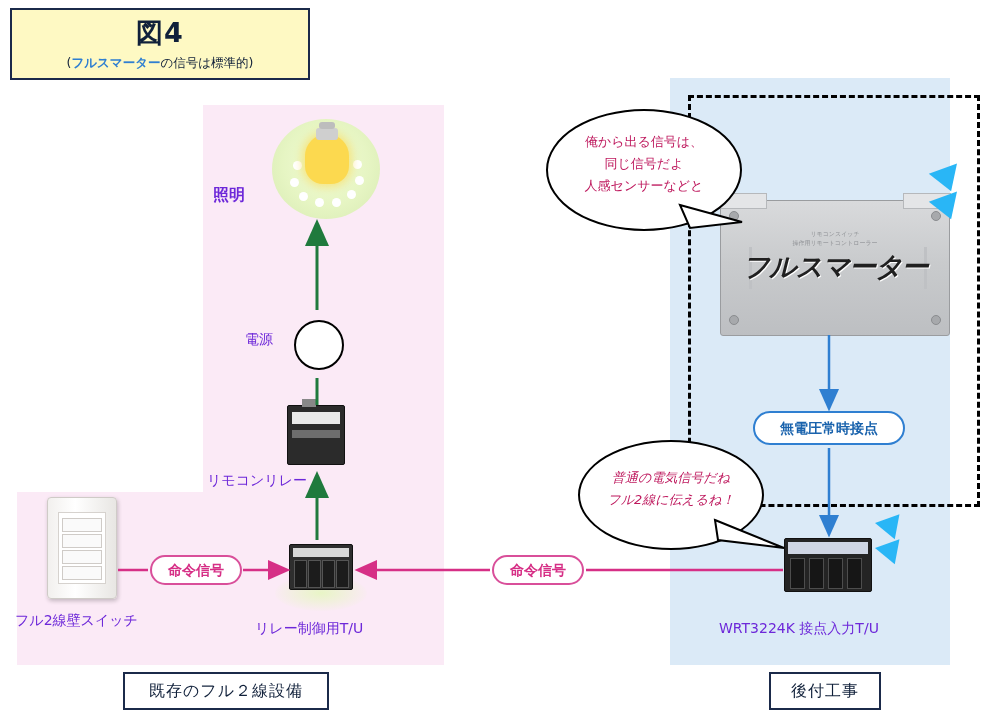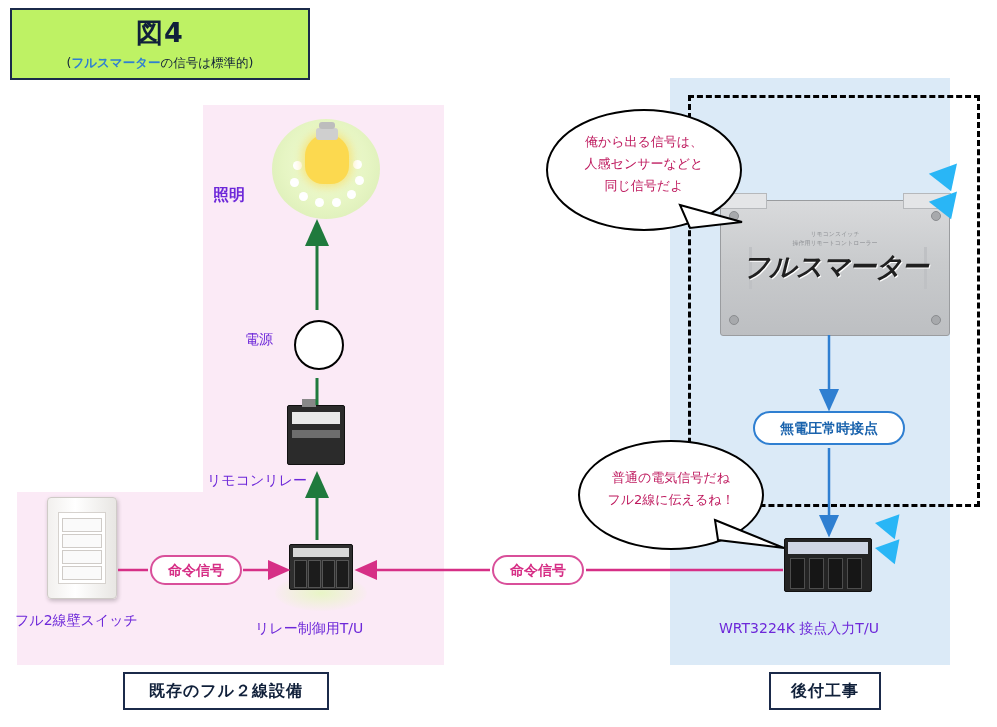--- a/index.html
+++ b/index.html
@@ -19,21 +19,21 @@
   }
 
   
   .title-box {
     position: absolute;
     left: 10px;
     top: 8px;
     width: 300px;
     height: 72px;
     border: 2px solid #1b2a4a;
-    background: #bef264;
+    background: #fef9c3;
     box-sizing: border-box;
     text-align: center;
   }
   .title-main {
     font-size: 27px;
     font-weight: bold;
     color: #10203a;
     margin-top: 5px;
     letter-spacing: 1px;
   }
@@ -83,21 +83,21 @@
   }
 
   
   .bottom-label {
     position: absolute;
     border: 2px solid #1b2a4a;
     background: #fff;
     box-sizing: border-box;
     text-align: center;
     font-size: 16px;
-    font-weight: bold;
+    font-weight: normal;
     color: #10203a;
     padding-top: 7px;
     letter-spacing: 1px;
   }
   #label-existing {
     left: 123px;
     top: 672px;
     width: 206px;
     height: 38px;
   }
@@ -416,20 +416,21 @@
     width: 196px;
     height: 122px;
     padding-top: 20px;
   }
   #bubble-bottom {
     left: 578px;
     top: 440px;
     width: 186px;
     height: 110px;
     padding-top: 25px;
+    font-style: italic;
   }
 
   
   svg.overlay {
     position: absolute;
     left: 0;
     top: 0;
     width: 997px;
     height: 727px;
     pointer-events: none;
@@ -518,22 +519,22 @@
     <div class="fin" style="left:43px;"></div>
     <div class="fin" style="left:62px;"></div>
   </div>
   <div class="lbl" style="left:719px; top:620px;">WRT3224K 接点入力T/U</div>
 
   <div class="pill" id="pill-left">命令信号</div>
   <div class="pill" id="pill-right">命令信号</div>
 
   <div class="bubble" id="bubble-top">
     <div>俺から出る信号は、</div>
+    <div>同じ信号だよ</div>
     <div>人感センサーなどと</div>
-    <div>同じ信号だよ</div>
   </div>
   <div class="bubble" id="bubble-bottom">
     <div>普通の電気信号だね</div>
     <div>フル2線に伝えるね！</div>
   </div>
 
   <div class="bottom-label" id="label-existing">既存のフル２線設備</div>
   <div class="bottom-label" id="label-new">後付工事</div>
 
   <svg class="overlay">

